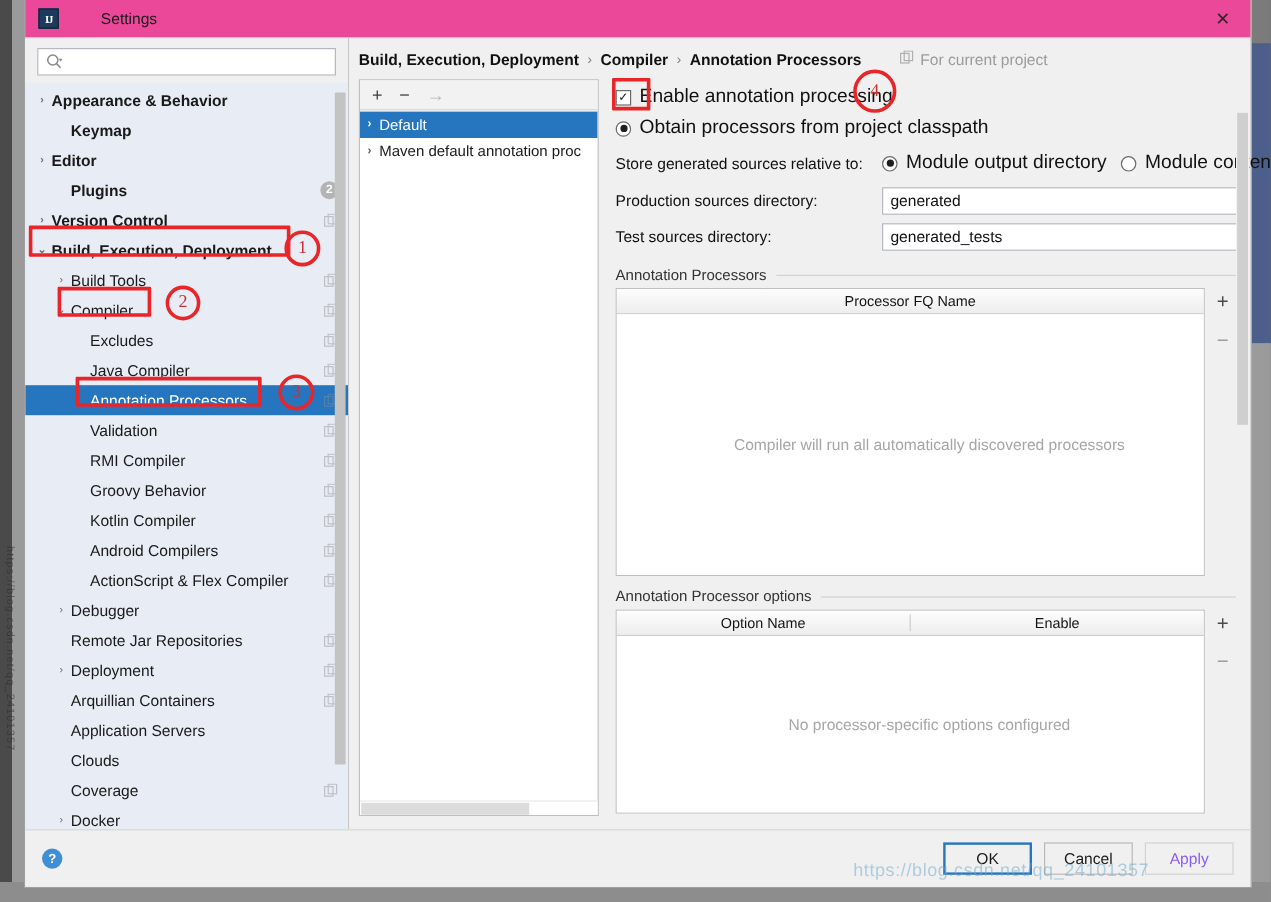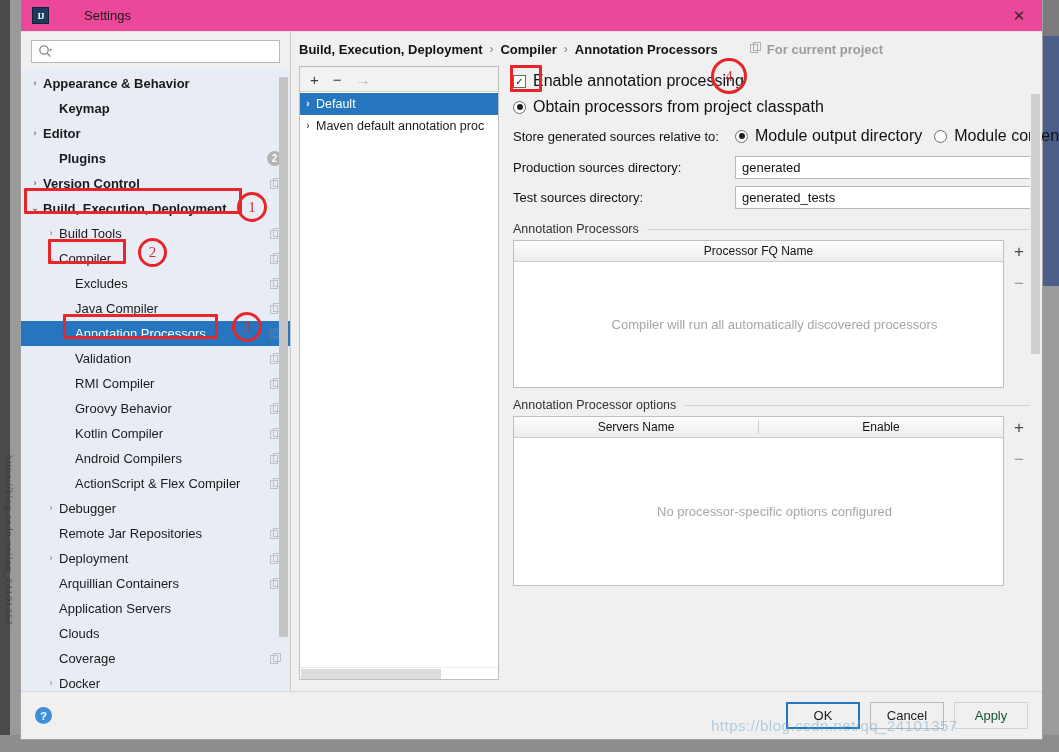--- a/index.html
+++ b/index.html
@@ -135,21 +135,21 @@
            background: #f0f0f0; position: relative; }
 
   #breadcrumb {
     height: 34px; display: flex; align-items: center;
     padding-left: 8px; font-size: 13px; color: #111;
   }
   .crumb { font-weight: bold; }
   .crumb-sep { color: #808080; margin: 0 7px; font-weight: normal; font-size: 12px; }
   #for-project {
     margin-left: 32px; display: flex; align-items: flex-end; gap: 5px;
-    font-size: 13px; color: #9b9b9b; font-weight: bold;
+    font-size: 13px; color: #9b9b9b; font-weight: normal;
   }
 
   #panes { flex: 1 1 auto; display: flex; min-height: 0; padding: 0 8px 0 8px; }
 
   
   #profiles {
     width: 200px; flex: 0 0 200px;
     border: 1px solid #bfbfbf; background: #ffffff;
     display: flex; flex-direction: column; margin-bottom: 11px;
   }
@@ -242,21 +242,21 @@
     font-size: 13px; color: #a6a6a6; background: #ffffff; padding-left: 32px;
   }
   .table-side {
     width: 30px; flex: 0 0 30px;
     display: flex; flex-direction: column; align-items: center;
     padding-top: 2px; gap: 12px;
     font-size: 17px; color: #4a4a4a;
   }
   .table-side .minus { color: #9a9a9a; }
 
-  #tbl-proc { height: 148px; justify-content: flex-end; }
+  #tbl-proc { height: 240px; justify-content: flex-end; }
   #tbl-opts { height: 170px; }
 
   
   #settings-vscroll {
     position: absolute; right: 1px; top: 62px; width: 11px; height: 630px;
     background: #f0f0f0;
   }
   #settings-vscroll-thumb {
     position: absolute; left: 1px; top: 0px; width: 9px; height: 260px;
     background: #cfcfcf;
@@ -277,21 +277,21 @@
   }
   #footer-spacer { flex: 1 1 auto; }
   .btn {
     height: 27px; min-width: 74px; padding: 0 10px;
     font-size: 13px; color: #1a1a1a;
     background: #f0f0f0; border: 1px solid #b9b9b9;
     display: flex; align-items: center; justify-content: center;
     margin-left: 10px; cursor: default;
   }
   .btn.primary { border: 2px solid #2675bf; background: #f0f0f0; }
-  .btn.disabled { color: #14532d; border-color: #d3d3d3; }
+  .btn.disabled { color: #8b5cf6; border-color: #d3d3d3; }
 
   #footer-watermark {
     position: absolute; left: 690px; top: 25px;
     font-size: 15px; color: #6fa8c9; opacity: .5;
     letter-spacing: .5px; white-space: nowrap;
     font-family: "Liberation Sans", sans-serif;
   }
 
   
   .anno-box {
@@ -634,21 +634,21 @@
           </div>
 
           <div class="section-title">
             <span>Annotation Processor options</span>
             <span class="rule"></span>
           </div>
 
           <div class="table-block" id="tbl-opts">
             <div class="table-outer">
               <div class="table-head">
-                <div class="th">Servers Name</div>
+                <div class="th">Option Name</div>
                 <div class="th">Enable</div>
               </div>
               <div class="table-body">No processor-specific options configured</div>
             </div>
             <div class="table-side">
               <span>+</span>
               <span class="minus">−</span>
             </div>
           </div>
 

